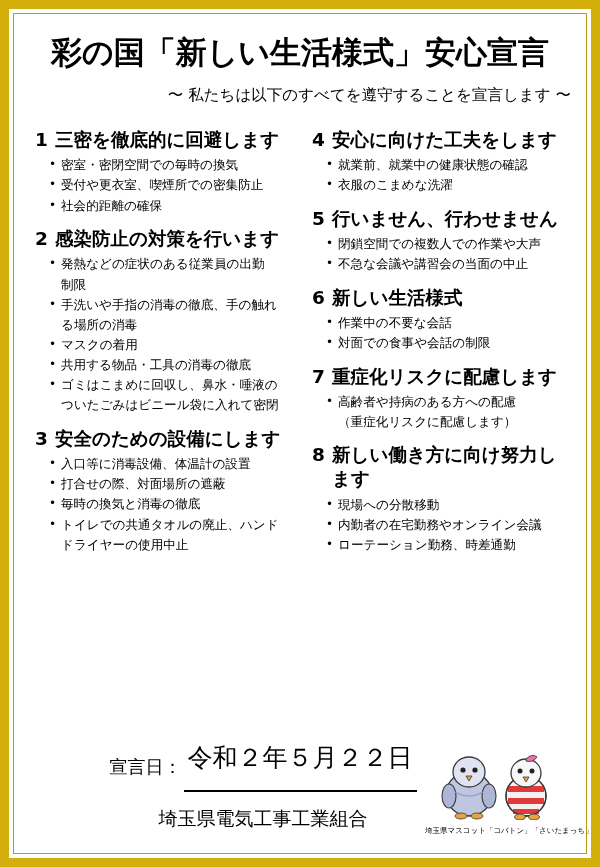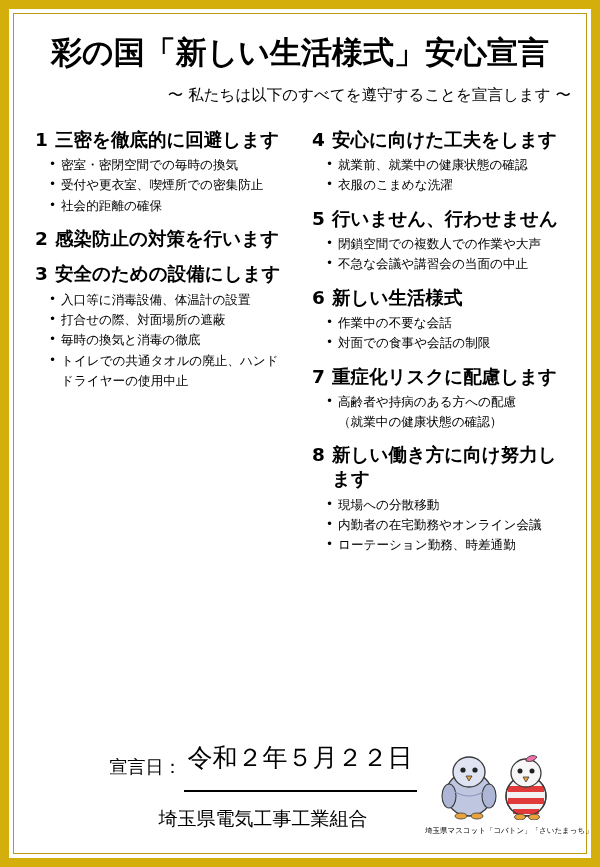--- a/index.html
+++ b/index.html
@@ -179,20 +179,30 @@
             <li>受付や更衣室、喫煙所での密集防止</li>
             <li>社会的距離の確保</li>
           </ul>
         </div>
 
         <div class="section">
           <div class="sec-head">
             <span class="sec-num">2</span>
             <span class="sec-title">感染防止の対策を行います</span>
           </div>
+          <ul class="bullets">
+            <li>発熱などの症状のある従業員の出勤</li>
+            <li class="cont">制限</li>
+            <li>手洗いや手指の消毒の徹底、手の触れ</li>
+            <li class="cont">る場所の消毒</li>
+            <li>マスクの着用</li>
+            <li>共用する物品・工具の消毒の徹底</li>
+            <li>ゴミはこまめに回収し、鼻水・唾液の</li>
+            <li class="cont">ついたごみはビニール袋に入れて密閉</li>
+          </ul>
         </div>
 
         <div class="section">
           <div class="sec-head">
             <span class="sec-num">3</span>
             <span class="sec-title">安全のための設備にします</span>
           </div>
           <ul class="bullets">
             <li>入口等に消毒設備、体温計の設置</li>
             <li>打合せの際、対面場所の遮蔽</li>
@@ -239,21 +249,21 @@
           </ul>
         </div>
 
         <div class="section">
           <div class="sec-head">
             <span class="sec-num">7</span>
             <span class="sec-title">重症化リスクに配慮します</span>
           </div>
           <ul class="bullets">
             <li>高齢者や持病のある方への配慮</li>
-            <li class="cont">（就業中の健康状態の確認）</li>
+            <li class="cont">（重症化リスクに配慮します）</li>
           </ul>
         </div>
 
         <div class="section">
           <div class="sec-head">
             <span class="sec-num">8</span>
             <span class="sec-title">新しい働き方に向け努力します</span>
           </div>
           <ul class="bullets">
             <li>現場への分散移動</li>

